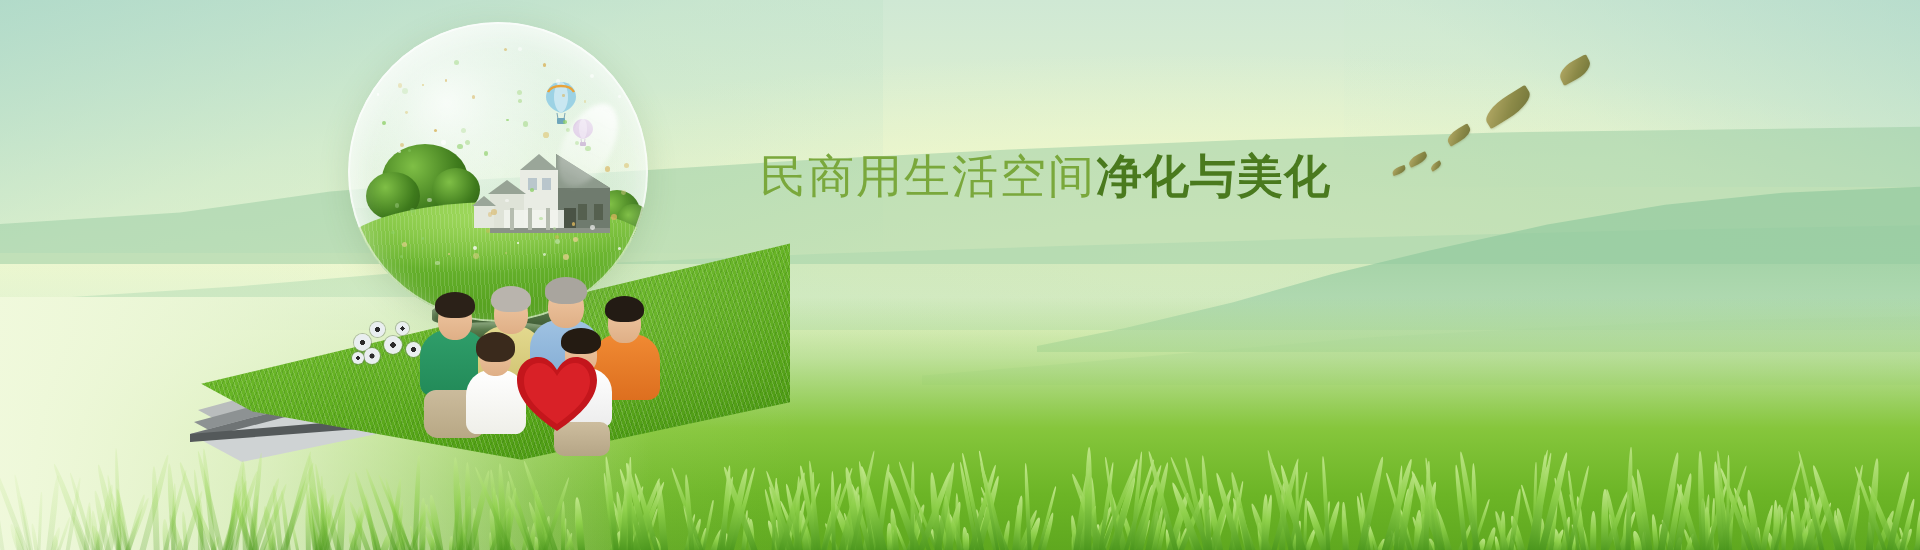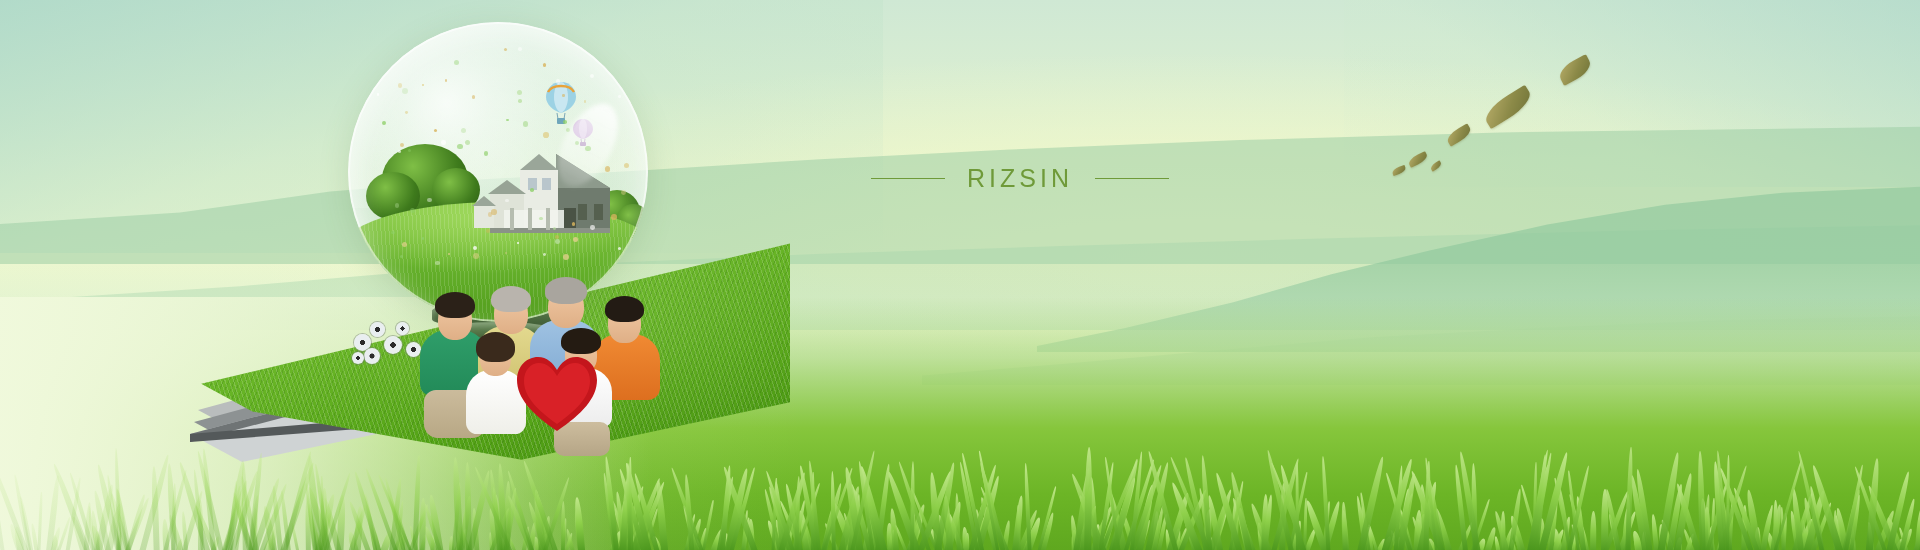--- a/index.html
+++ b/index.html
@@ -987,22 +987,20 @@
   <div class="leaves">
     <div class="leaf" style="left:168px;top:6px;width:34px;height:18px;transform:rotate(-28deg);"></div>
     <div class="leaf" style="left:92px;top:42px;width:52px;height:20px;transform:rotate(-32deg);"></div>
     <div class="leaf" style="left:56px;top:74px;width:26px;height:12px;transform:rotate(-30deg);"></div>
     <div class="leaf" style="left:18px;top:100px;width:20px;height:9px;transform:rotate(-26deg);"></div>
     <div class="leaf" style="left:2px;top:112px;width:14px;height:7px;transform:rotate(-20deg);"></div>
     <div class="leaf" style="left:40px;top:108px;width:12px;height:6px;transform:rotate(-34deg);"></div>
   </div>
 
   <div class="textblock">
-
-
-    <div class="brandline">
-      <span class="brand-rule"></span>
-      <span class="brand-name">RIZSIN</span>
-      <span class="brand-rule"></span>
-    </div>
+    <div class="headline">
+      <span class="hl-light">民商用生活空间</span><span class="hl-bold">净化与美化</span>
+    </div>
+
+
   </div>
 
 </div>
 
 </body></html>

